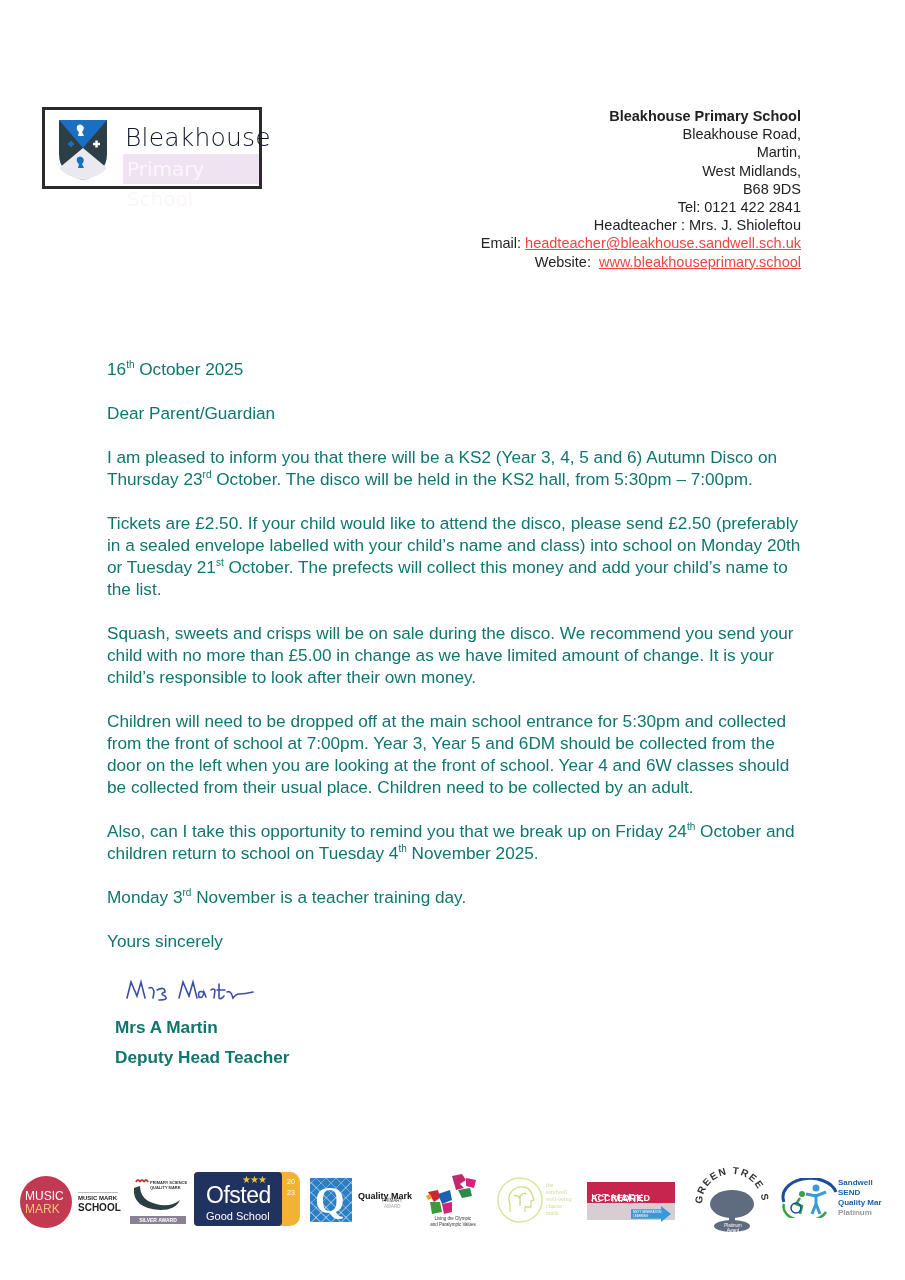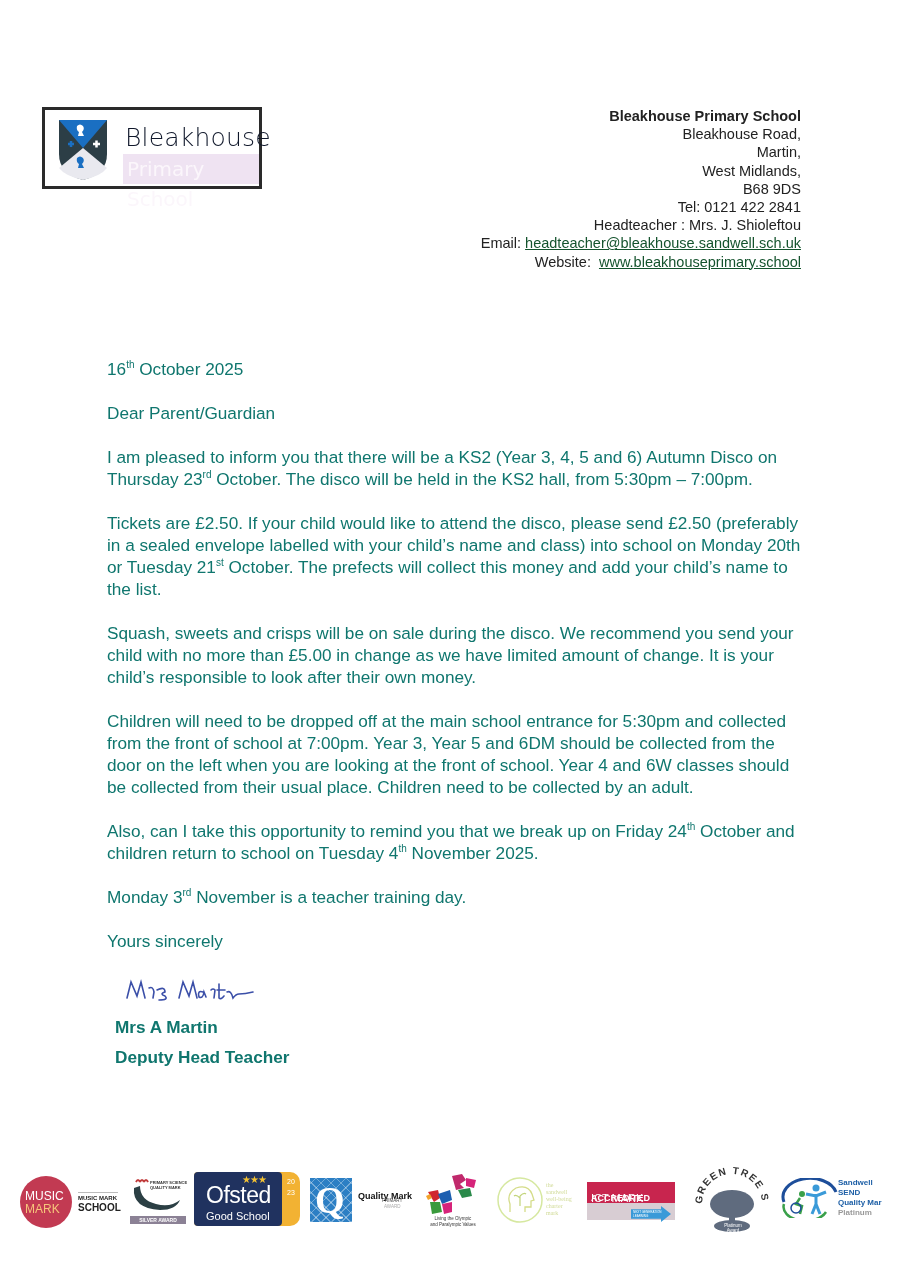--- a/index.html
+++ b/index.html
@@ -13,21 +13,21 @@
     .logo-name { position: absolute; left: 80px; top: 6px; font-size: 25px; color: #0f172a;
                  font-family: "DejaVu Sans", sans-serif; font-weight: 300; letter-spacing: 0.2px; margin-top: 7px; }
     .logo-sub { position: absolute; left: 78px; top: 44px; width: 136px; height: 30px;
                 background: #efe3f2; color: #fbf6fb; font-size: 20px; line-height: 30px;
                 padding-left: 4px; box-sizing: border-box; font-family: "DejaVu Sans", sans-serif; }
 
     
     .address { position: absolute; right: 104px; top: 107px; text-align: right;
                font-size: 14.5px; line-height: 18.2px; color: #222; }
     .address .school-name { font-weight: bold; }
-    .address a { color: #14532d; text-decoration: underline; }
+    .address a { color: #ef4444; text-decoration: underline; }
 
     
     .letter { position: absolute; left: 107px; top: 358px; width: 700px;
               font-size: 17.2px; line-height: 22px; color: #0f766e; }
     .letter p { margin: 0 0 22px 0; }
     .letter sup { font-size: 10px; vertical-align: 7px; line-height: 0; }
     .signature { margin: 0; height: 34px; }
     .signoff-name, .signoff-role { margin: 8px !important; font-weight: bold; }
 
     

